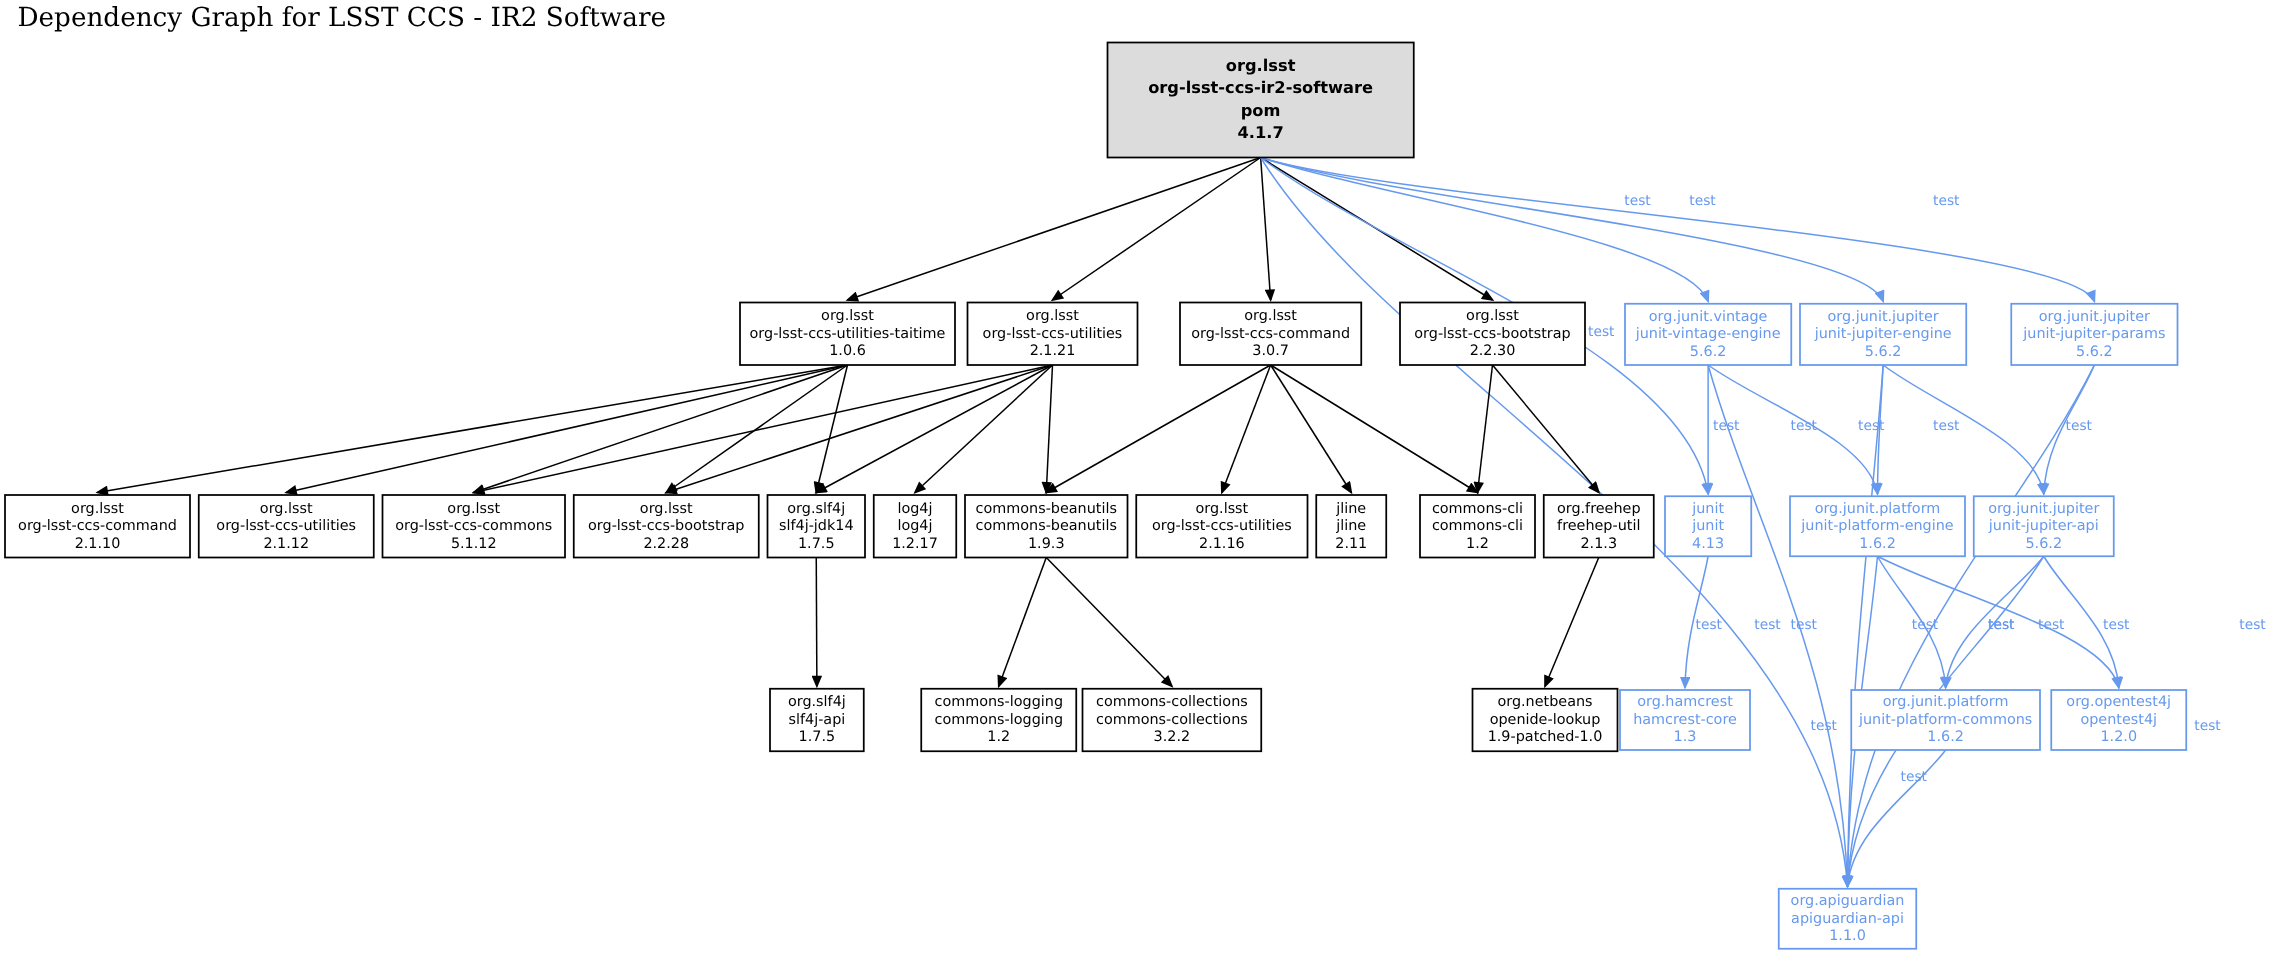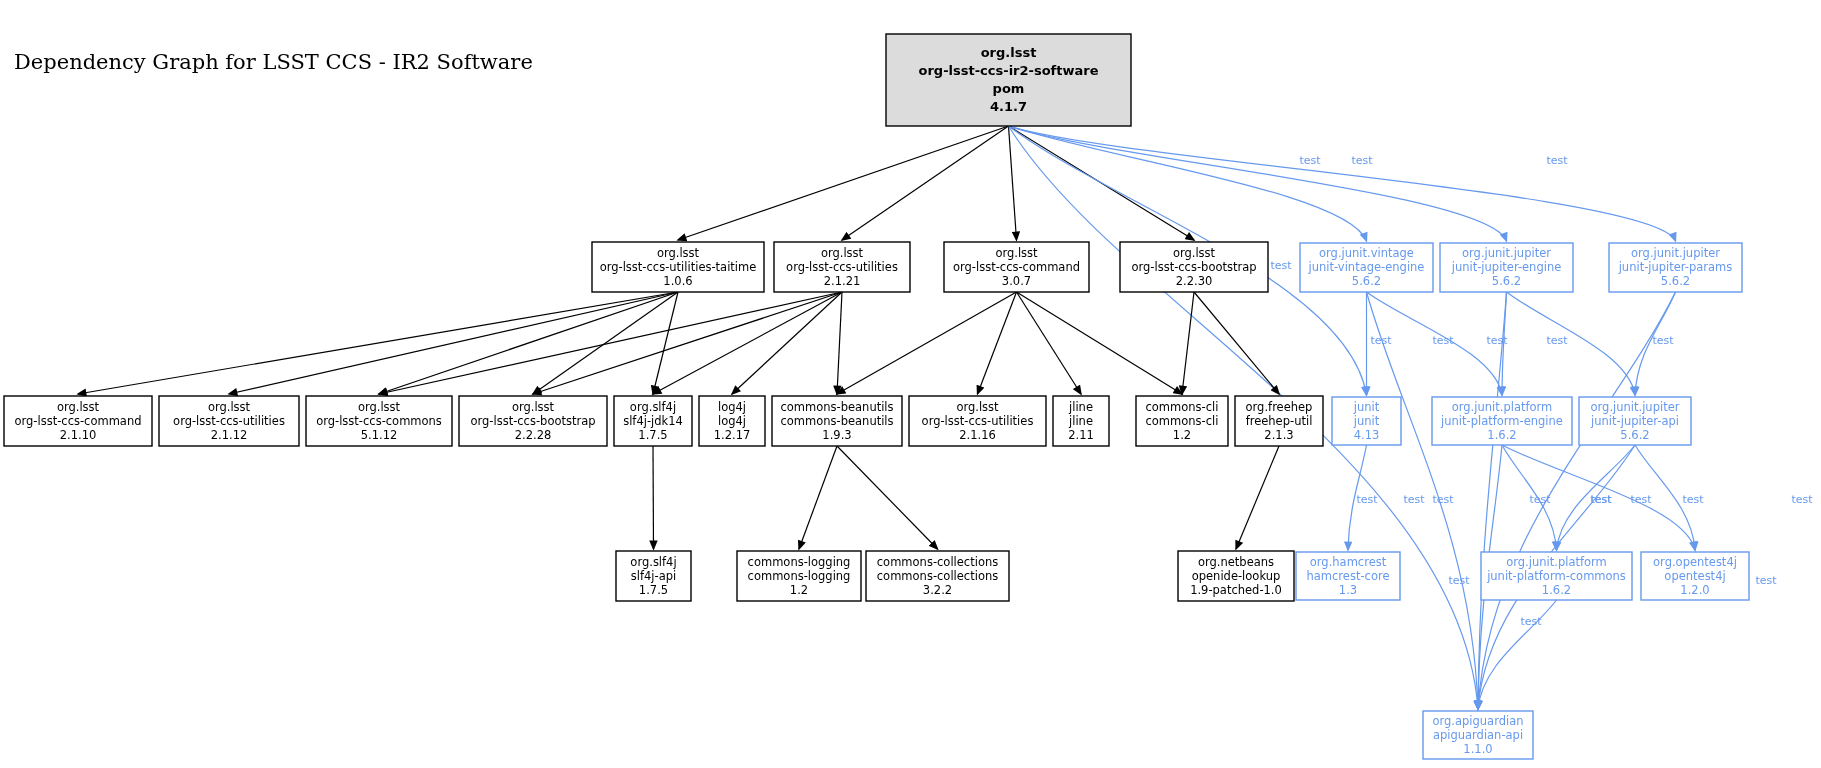--- a/index.html
+++ b/index.html
@@ -15,21 +15,20 @@
     position: relative;
   }
   #graph-title {
     position: absolute;
     left: 14px;
     top: 2px;
     font-family: "DejaVu Serif", serif;
     font-size: 21px;
     color: #000000;
     white-space: nowrap;
-    margin-top: 48px;
   }
   #graph-canvas {
     position: absolute;
     left: 0;
     top: 0;
     width: 1821px;
     height: 768px;
   }
   .node-box {
     fill: #ffffff;

